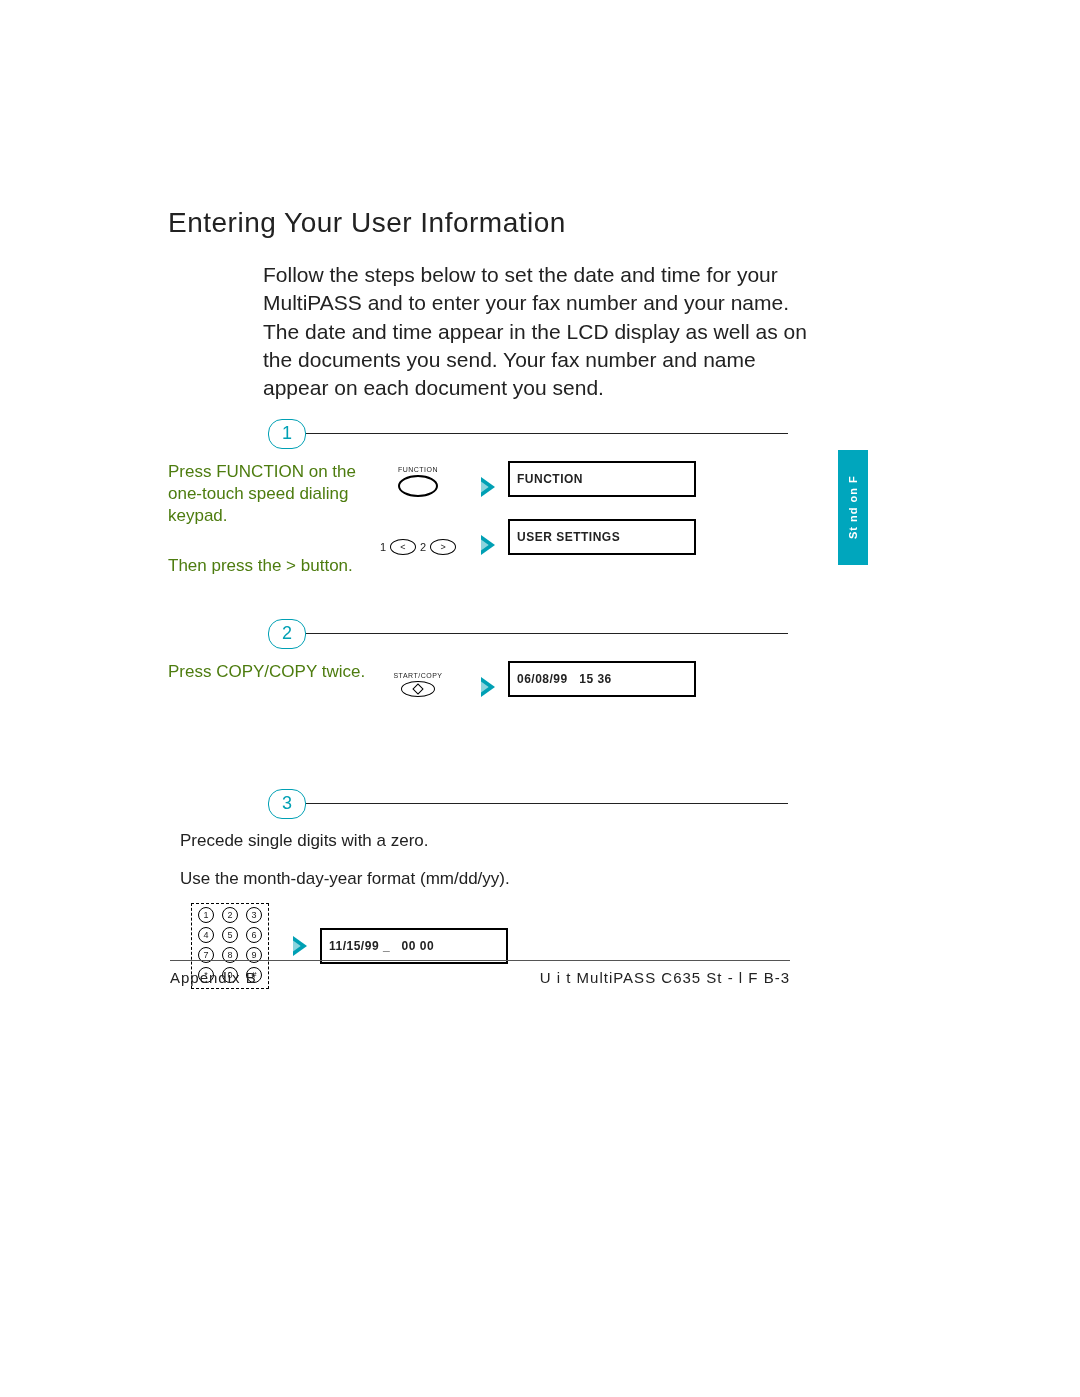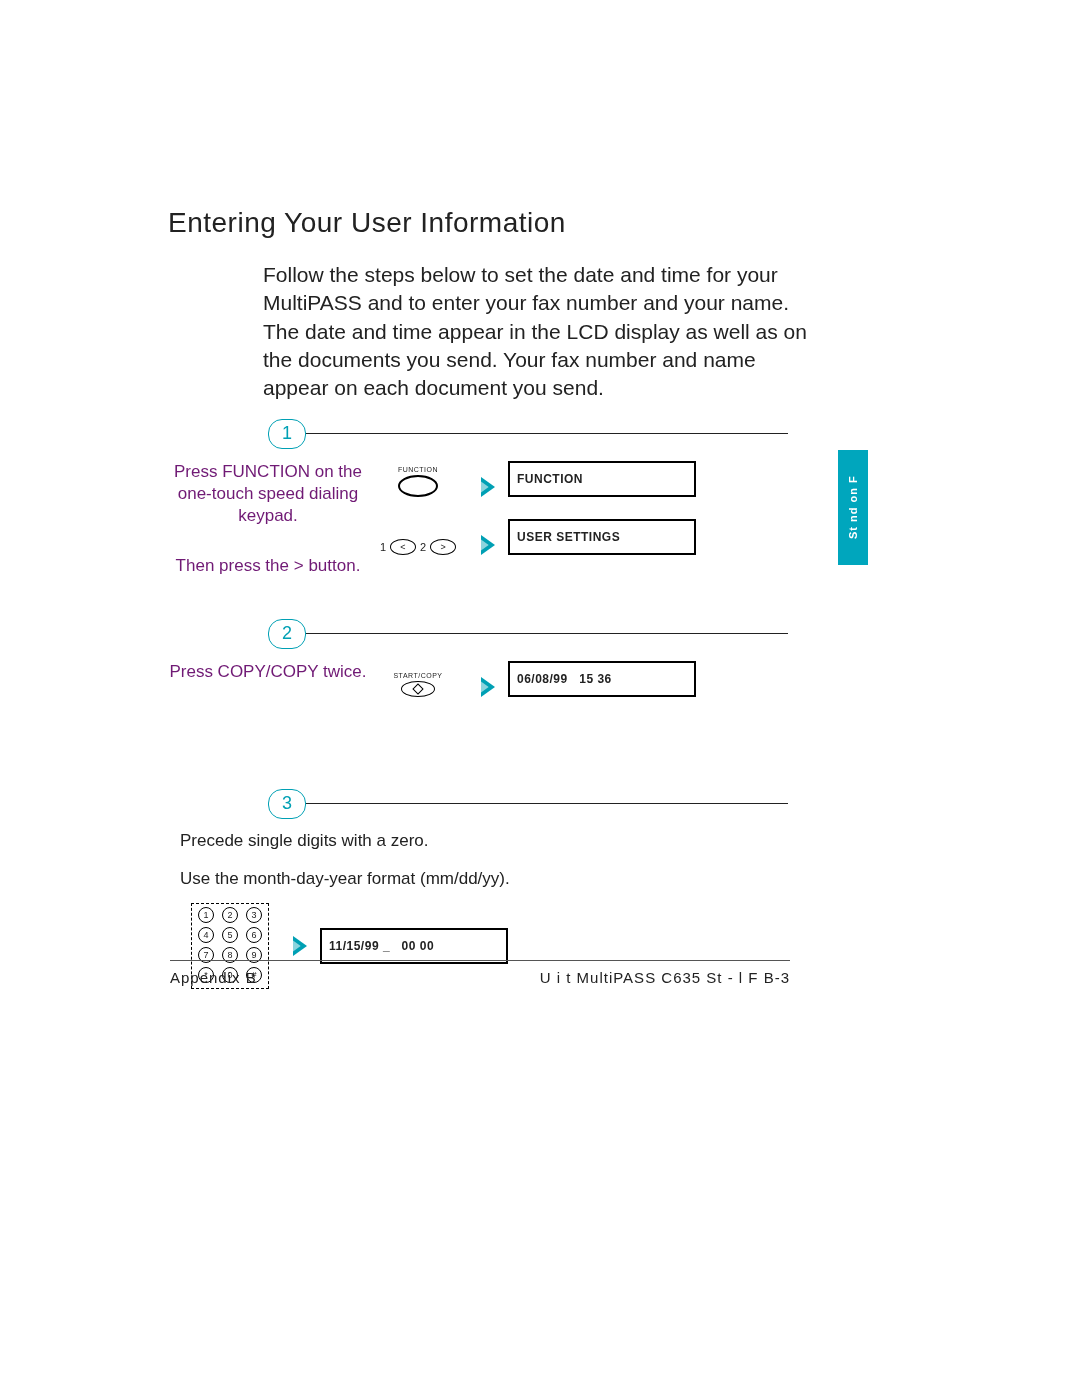--- a/index.html
+++ b/index.html
@@ -52,22 +52,22 @@
     right: 0;
     top: 0;
     border-top: 1.5px solid #222;
   }
   .step-body {
     display:flex;
     padding-top: 28px;
   }
   .sidecol {
     width: 200px;
-    text-align: center;
-    color: #701a75;
+    text-align: left;
+    color: #4d7c0f;
     font-size: 17px;
     line-height: 1.3;
     flex-shrink:0;
   }
   .iconcol {
     width: 100px;
     flex-shrink:0;
     display:flex;
     flex-direction:column;
     align-items:center;

